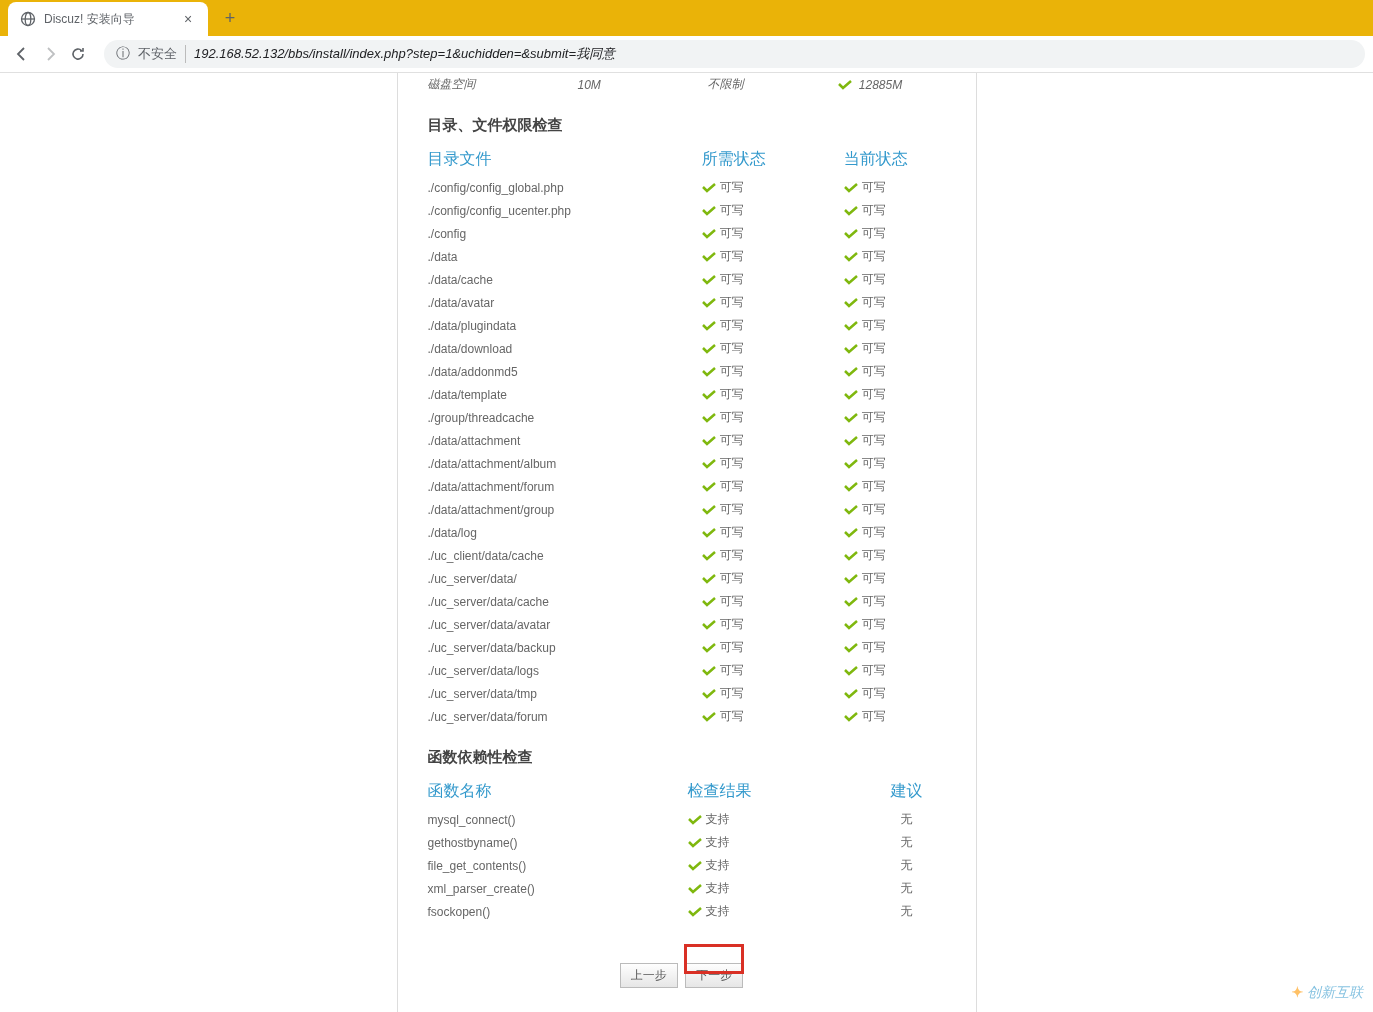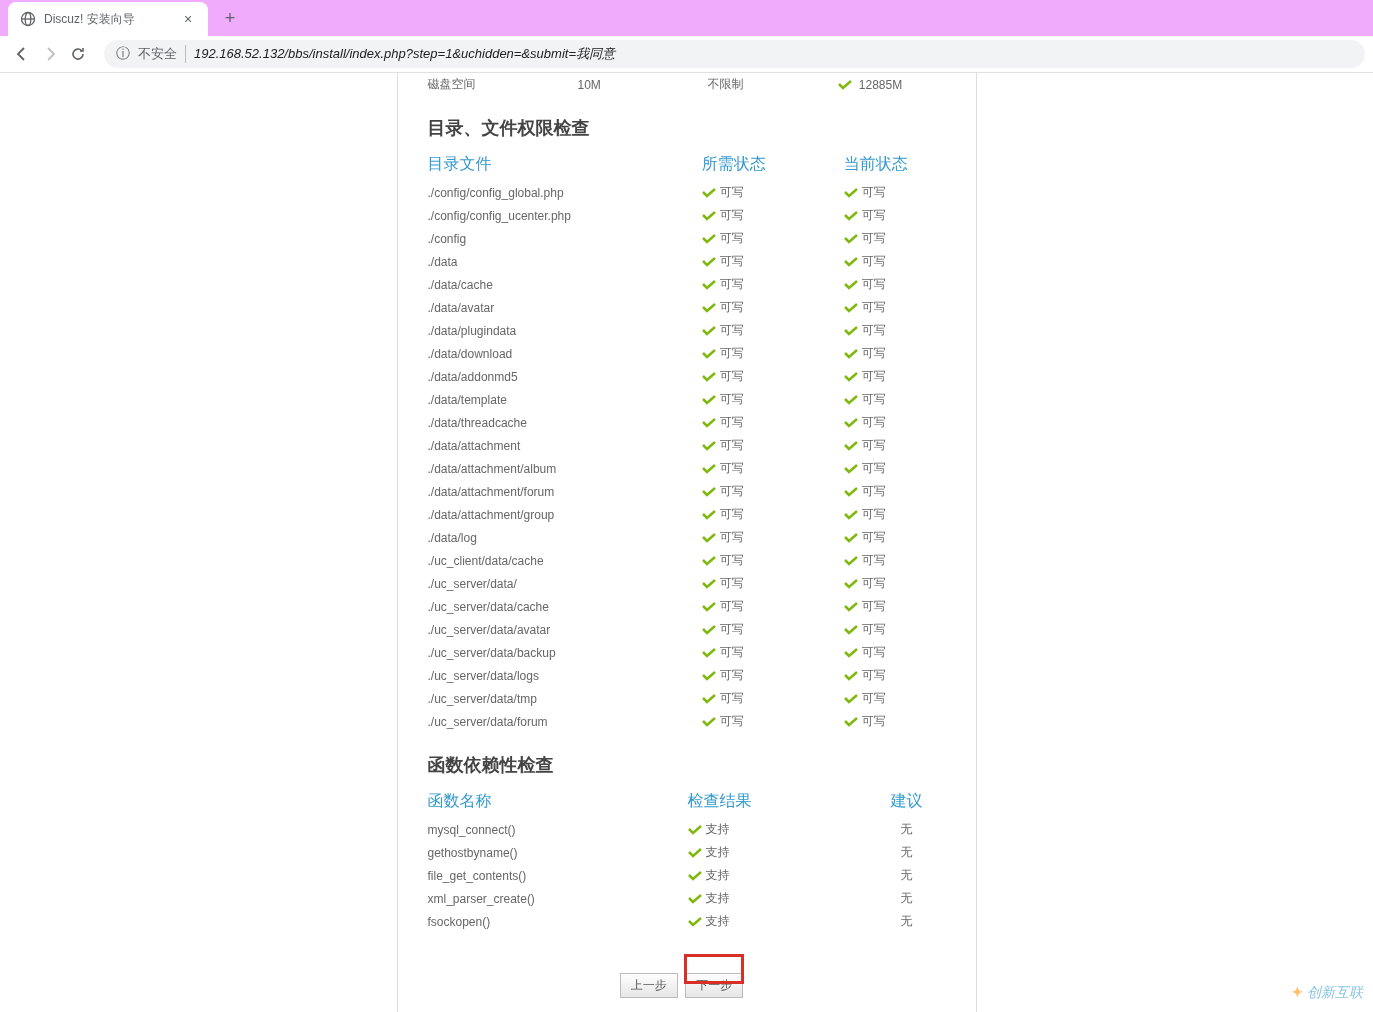--- a/index.html
+++ b/index.html
@@ -1,50 +1,50 @@
 <!DOCTYPE html>
 <html><head>
   <meta charset="utf-8">
   <style>
     * { margin: 0; padding: 0; box-sizing: border-box; }
     body { font-family: Arial, "Microsoft YaHei", sans-serif; font-size: 12px; background: #fff; color: #666; }
     
     
     .browser-chrome { background: #fff; border-bottom: 1px solid #e0e0e0; }
-    .tab-bar { display: flex; align-items: center; height: 36px; background: #f0abfc; }
+    .tab-bar { display: flex; align-items: center; height: 36px; background: #eab308; }
     .tab { display: flex; align-items: center; background: #fff; height: 34px; padding: 0 12px; border-radius: 8px 8px 0 0; min-width: 200px; margin-top: 2px; margin-left: 8px; position: relative; }
     .tab-favicon { width: 16px; height: 16px; margin-right: 8px; display: flex; align-items: center; justify-content: center; }
     .tab-title { flex: 1; color: #5f6368; font-size: 12px; white-space: nowrap; overflow: hidden; }
     .tab-close { width: 16px; height: 16px; color: #5f6368; cursor: pointer; font-size: 14px; text-align: center; line-height: 16px; }
     .new-tab { width: 28px; height: 28px; color: #5f6368; font-size: 18px; text-align: center; line-height: 28px; cursor: pointer; margin-left: 8px; }
     
     .nav-bar { display: flex; align-items: center; height: 36px; padding: 0 8px; background: #fff; }
     .nav-btn { width: 28px; height: 28px; display: flex; align-items: center; justify-content: center; color: #5f6368; cursor: pointer; border-radius: 50%; font-size: 16px; }
     .address-bar { flex: 1; display: flex; align-items: center; height: 28px; background: #f1f3f4; border-radius: 14px; margin-left: 12px; padding: 0 12px; font-size: 13px; color: #5f6368; }
     .security-icon { margin-right: 8px; font-size: 14px; }
     .security-text { color: #5f6368; border-right: 1px solid #bbb; padding-right: 8px; margin-right: 8px; font-family: Liberation Mono, monospace; }
     .url { color: #202124; font-style: italic; }
     
     
     .content-wrapper { display: flex; justify-content: center; min-height: calc(100vh - 72px); }
     .main-panel { width: 580px; border: 1px solid #ddd; border-top: none; padding: 0 10px 20px 0; background: #fff; }
     
-    .section-title { font-size: 18px; font-weight: bold; color: #444; margin: 20px 0 8px 30px; }
+    .section-title { font-size: 15px; font-weight: bold; color: #444; margin: 20px 0 8px 30px; }
     
     .data-table { width: 100%; border-collapse: collapse; }
     .data-table th { text-align: left; color: #3399cc; font-weight: normal; font-size: 16px; padding: 6px 0; }
     .data-table td { padding: 3px 0; color: #666; font-size: 12px; vertical-align: middle; }
     .data-table .col-name { padding-left: 30px; width: 300px; }
     .data-table .col-req { width: 140px; }
     .data-table .col-cur { width: 120px; }
     
     .check-icon { display: inline-block; width: 14px; height: 10px; margin-right: 4px; vertical-align: middle; }
     .check-icon svg { display: block; }
     
-    .partial-row td { padding: 3px 0; }
+    .partial-row td { padding: 3px 0; font-style: italic; }
     
     .button-row { text-align: center; margin-top: 25px; position: relative; }
     .btn { display: inline-block; padding: 3px 10px; background: linear-gradient(#fefefe, #e6e6e6); border: 1px solid #bbb; color: #555; font-size: 12px; cursor: pointer; margin: 15px 2px; }
     .highlight-box { position: absolute; border: 3px solid #d93025; width: 60px; height: 30px; pointer-events: none; }
     
     .footer { text-align: center; color: #999; font-size: 12px; margin-top: 30px; }
     
     .watermark { position: fixed; bottom: 10px; right: 10px; opacity: 0.6; font-size: 14px; }
     .watermark-icon { color: #ff9800; font-weight: bold; }
     .watermark-text { color: #3399cc; font-style: italic; }
@@ -204,21 +204,21 @@
           <tr>
             <td class="col-name">./data/template</td>
             <td class="col-req"><span class="check-icon"><svg width="14" height="10" viewBox="0 0 14 10">
                   <path d="M1 4 L5 8 L13 1" fill="none" stroke="#7fb80e" stroke-width="2.5"></path>
                 </svg></span>可写</td>
             <td class="col-cur"><span class="check-icon"><svg width="14" height="10" viewBox="0 0 14 10">
                   <path d="M1 4 L5 8 L13 1" fill="none" stroke="#7fb80e" stroke-width="2.5"></path>
                 </svg></span>可写</td>
           </tr>
           <tr>
-            <td class="col-name">./data/threadcache</td>
+            <td class="col-name">./group/threadcache</td>
             <td class="col-req"><span class="check-icon"><svg width="14" height="10" viewBox="0 0 14 10">
                   <path d="M1 4 L5 8 L13 1" fill="none" stroke="#7fb80e" stroke-width="2.5"></path>
                 </svg></span>可写</td>
             <td class="col-cur"><span class="check-icon"><svg width="14" height="10" viewBox="0 0 14 10">
                   <path d="M1 4 L5 8 L13 1" fill="none" stroke="#7fb80e" stroke-width="2.5"></path>
                 </svg></span>可写</td>
           </tr>
           <tr>
             <td class="col-name">./data/attachment</td>
             <td class="col-req"><span class="check-icon"><svg width="14" height="10" viewBox="0 0 14 10">

